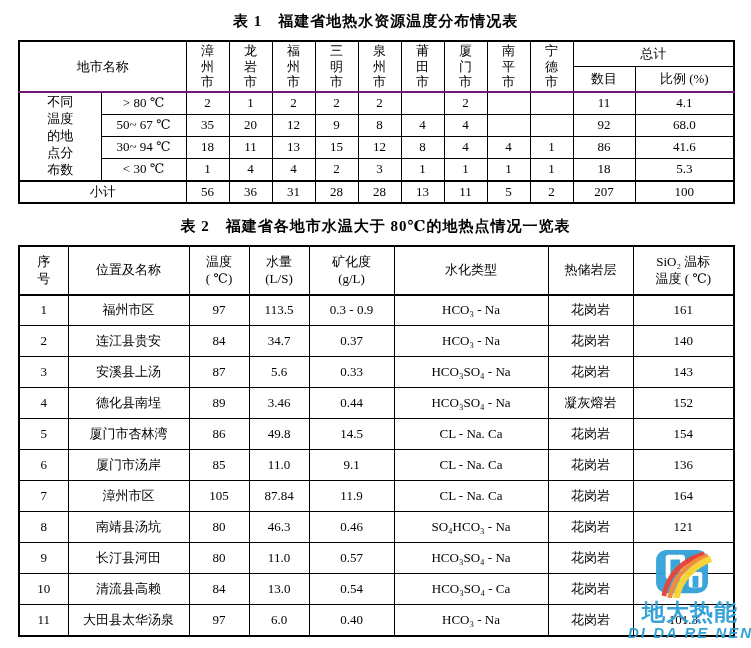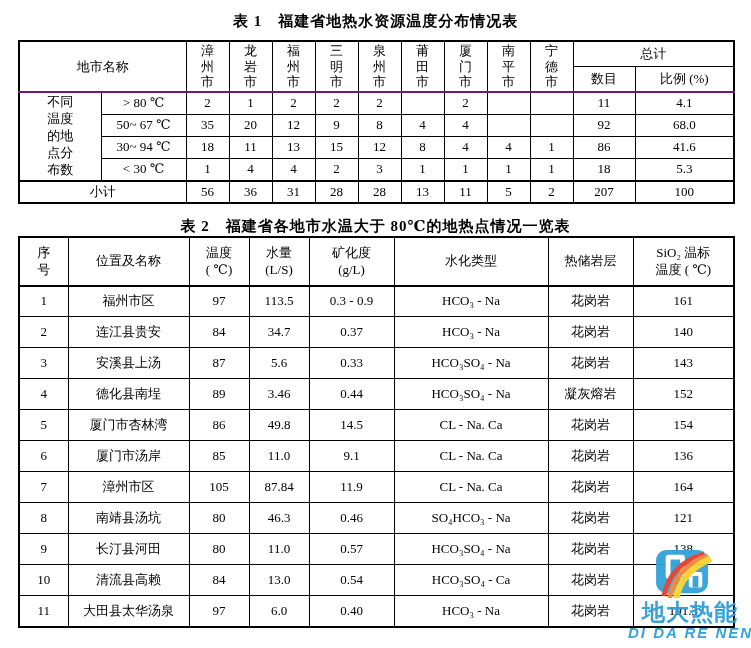--- a/index.html
+++ b/index.html
@@ -6,21 +6,21 @@
   body{
     width:751px;height:648px;background:#ffffff;color:#000;
     font-family:"Liberation Serif","DejaVu Serif",serif;
   }
   .page{position:relative;width:751px;height:648px;overflow:hidden;background:#fff;}
   .doc-title{
     width:751px;text-align:center;font-size:15px;font-weight:700;
     letter-spacing:1px;margin:0;line-height:20px;
   }
   #title1{padding-top:11px;margin-bottom:9px;}
-  #title2{margin-top:12px;}
+  #title2{margin-top:12px;margin-bottom:9px;}
 
   table{
     border-collapse:collapse;table-layout:fixed;
     margin-left:18px;width:715px;
     border:2px solid #000;
   }
   th,td{
     border:1px solid #000;text-align:center;vertical-align:middle;
     padding:1px 2px;font-weight:400;font-size:13px;overflow:hidden;
     font-family:"Liberation Serif","DejaVu Serif",serif;

